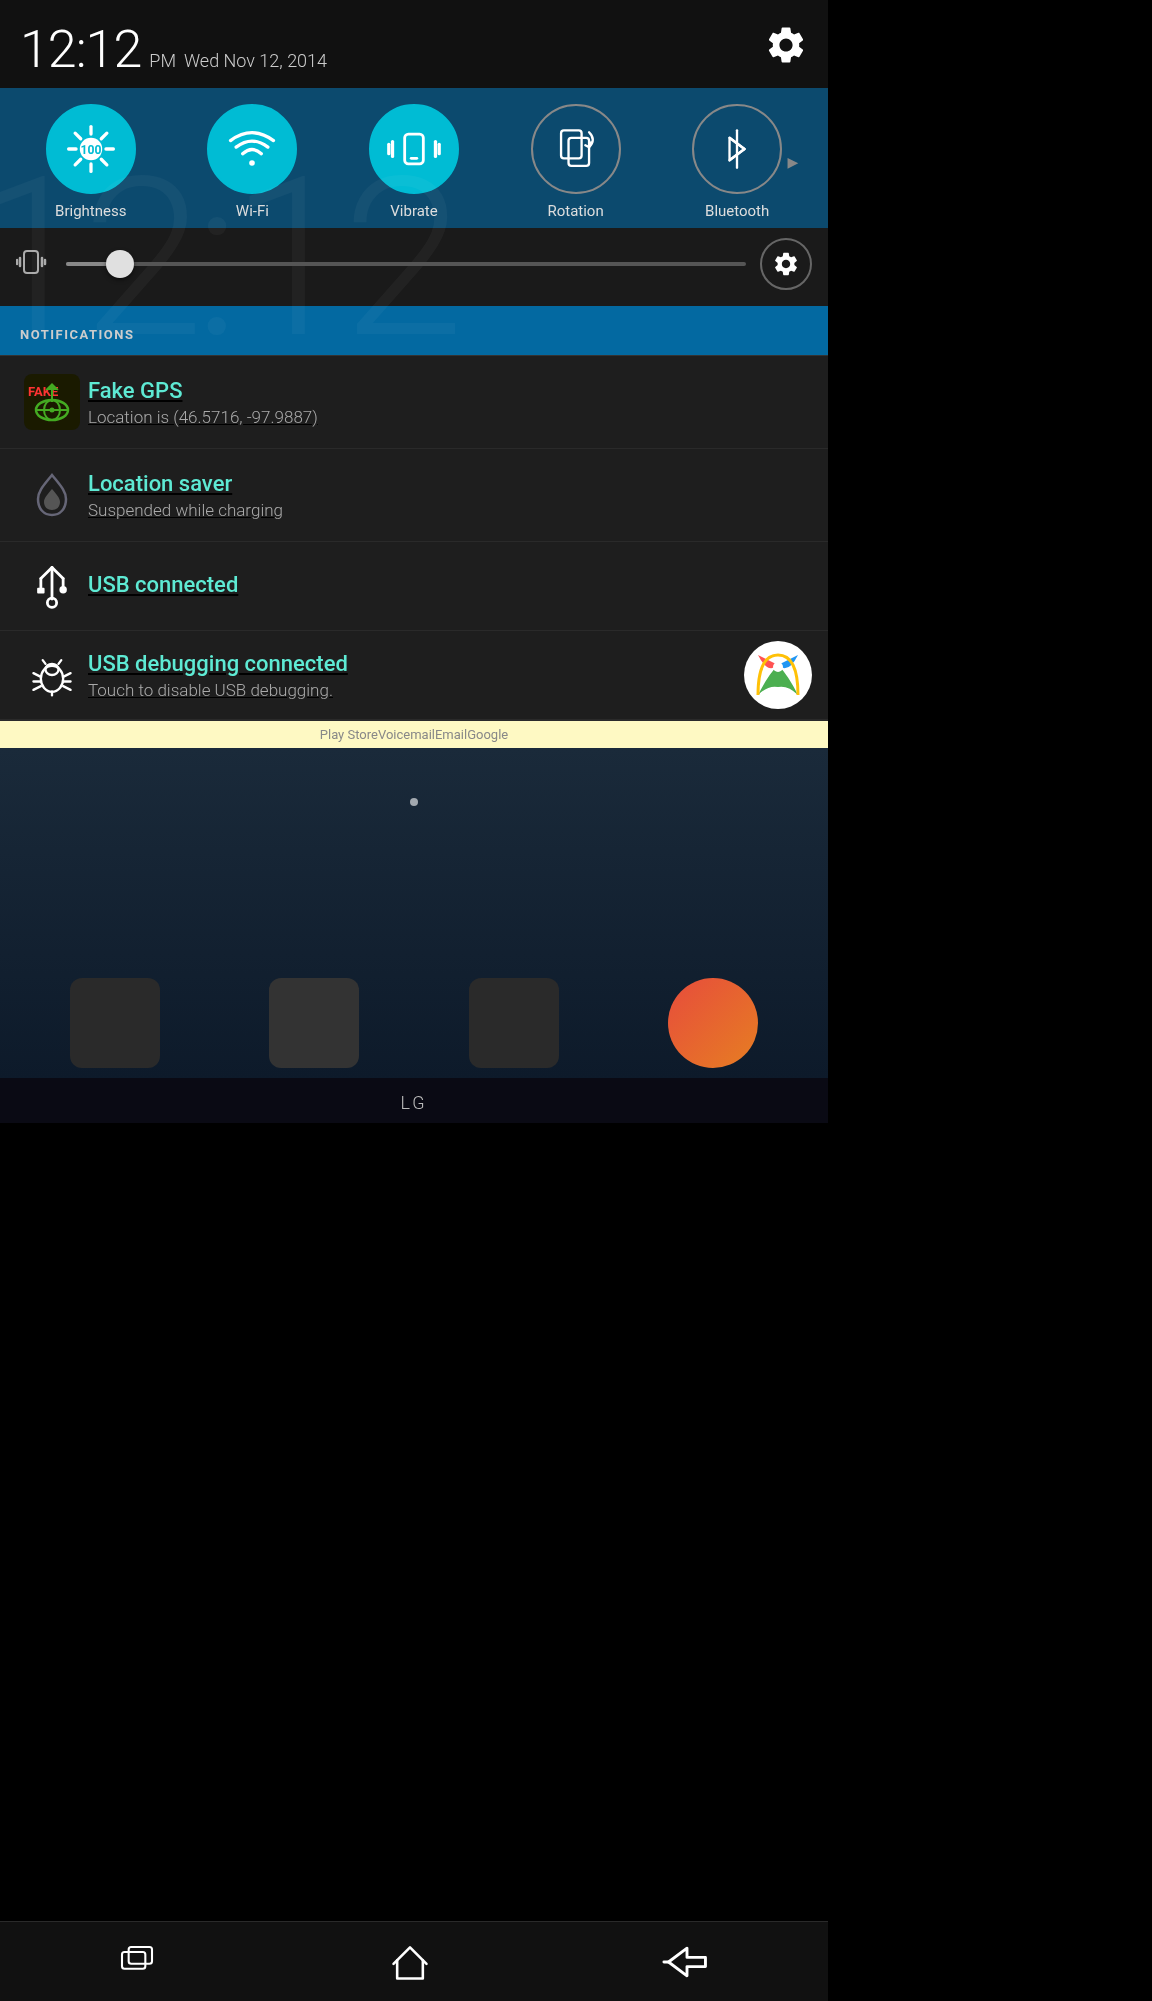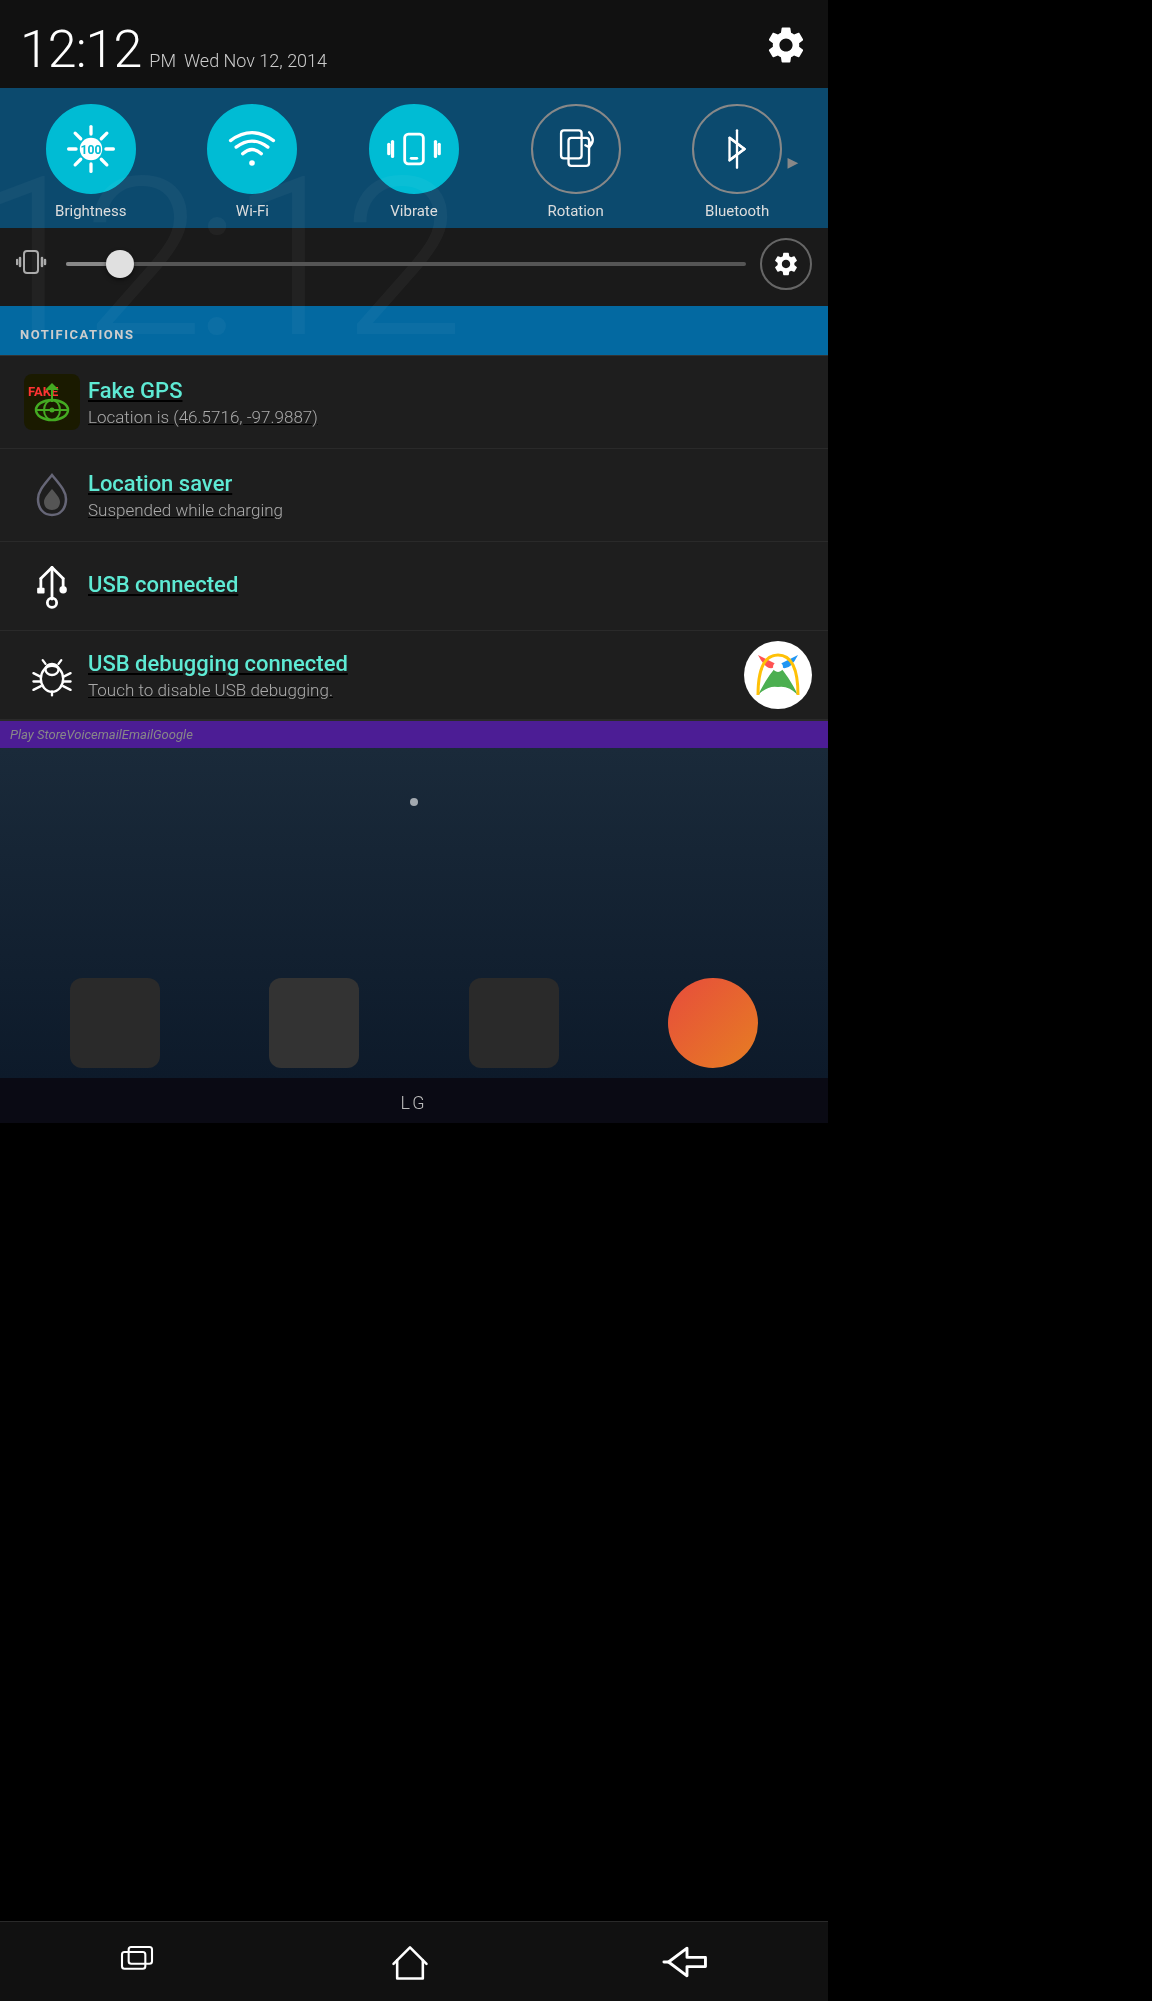--- a/index.html
+++ b/index.html
@@ -484,21 +484,21 @@
         <path d="M10 10 Q20 30 30 20" fill="#FF5252"></path>
         <path d="M50 10 Q40 30 30 20" fill="#2196F3"></path>
         <path d="M10 50 Q10 10 30 10 Q50 10 50 50" fill="none" stroke="#FFC107" stroke-width="3"></path>
         <circle cx="30" cy="22" r="5" fill="#fff"></circle>
       </svg>
     </div>
   </div>
 
 </div>
 
-<div style="background:#4c1d95; display:flex; justify-content:flex-start; padding:6px 10px; border-top:1px solid #2a2a2a;font-style:italic;">
+<div style="background:#fef9c3; display:flex; justify-content:center; padding:6px 10px; border-top:1px solid #2a2a2a;">
   <span style="font-size:13px; color:#888;">Play Store</span>
   <span style="font-size:13px; color:#888;">Voicemail</span>
   <span style="font-size:13px; color:#888;">Email</span>
   <span style="font-size:13px; color:#888;">Google</span>
 </div>
 
 <div class="homescreen-area">
 
   <div class="homescreen-dot"></div>
 

